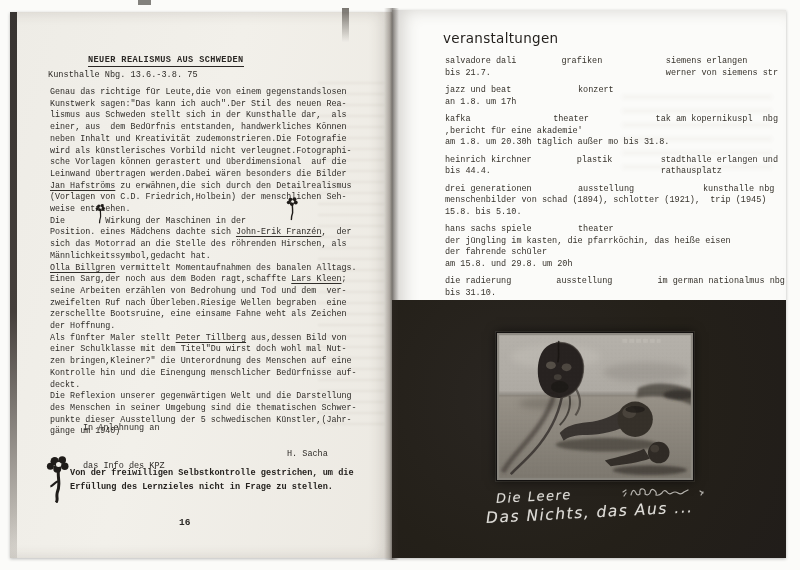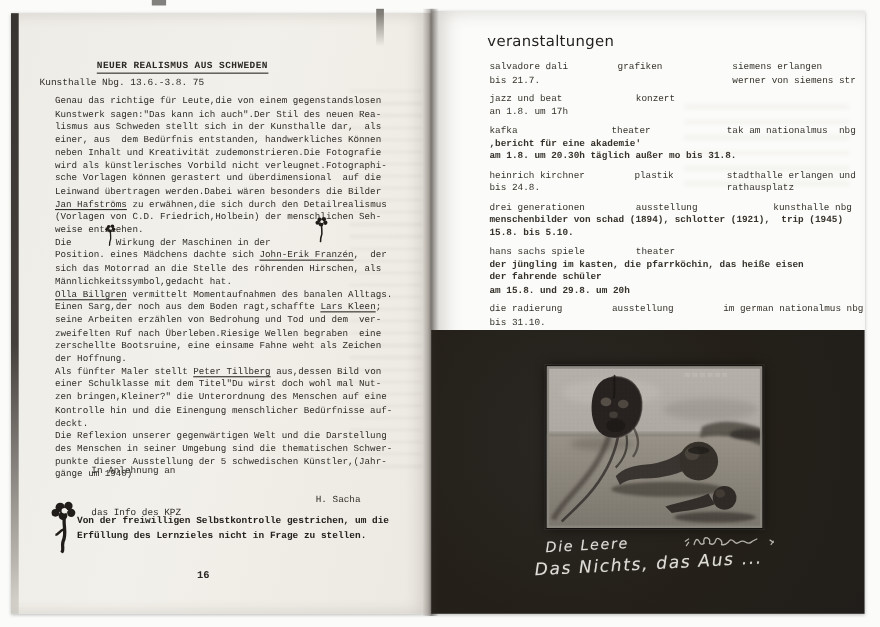--- a/index.html
+++ b/index.html
@@ -23,21 +23,21 @@
   .edge-strip{left:0;top:0;width:7px;height:100%;
     background:linear-gradient(#383431 0%,#453f3b 55%,rgba(90,82,74,.35) 92%,rgba(90,82,74,.15) 100%);}
   .gutter{left:384px;top:8px;width:15px;height:552px;pointer-events:none;
     background:linear-gradient(to right,rgba(0,0,0,0) 0%,rgba(74,66,58,.30) 38%,rgba(44,38,33,.48) 56%,rgba(0,0,0,0) 100%);}
   .top-tick{left:342px;top:8px;width:7px;height:34px;opacity:.75;filter:blur(.5px);
     background:linear-gradient(#4c4741,rgba(76,71,65,0));}
   .top-mark{left:138px;top:0;width:13px;height:5px;background:#44403c;opacity:.65;filter:blur(.6px);}
   
   .lp-title{left:78px;top:43px;font-size:8.6px;font-weight:bold;letter-spacing:.4px;color:#2b2825;
     border-bottom:1px solid #2b2825;padding-bottom:1px;white-space:pre;}
-  .lp-subtitle{left:26px;top:58px;font-size:8.6px;color:#302d29;white-space:pre;}
+  .lp-subtitle{left:38px;top:58px;font-size:8.6px;color:#302d29;white-space:pre;}
   .lp-body{left:40px;top:75px;font-size:8.4px;line-height:11.7px;white-space:pre;color:#2f2c28;}
   .lp-body u{text-underline-offset:1.5px;}
   .lp-credit{font-size:8.5px;color:#2f2c28;white-space:pre;}
   #credit1{left:73px;top:411px;}
   #credit2{left:73px;top:449px;}
   #creditr{left:238px;top:437px;padding-left:39px;}
   .lp-footnote{left:60px;top:455px;font-size:8.6px;font-weight:bold;line-height:13.5px;white-space:pre;color:#24211e;}
   .lp-pagenum{left:169px;top:505px;font-size:9.5px;font-weight:bold;color:#2a2724;}
   .ghost-l{right:8px;top:70px;width:66px;height:350px;opacity:.16;filter:blur(1.3px);
     background:repeating-linear-gradient(rgba(96,84,66,.4) 0 2px,transparent 2px 11px);}
@@ -47,21 +47,21 @@
   #doodleC{left:36px;top:443px;width:25px;}
   
   .rp-header{left:51px;top:20px;font-family:"DejaVu Sans","Liberation Sans",sans-serif;
     font-weight:normal;font-size:13.5px;letter-spacing:.3px;color:#211e1b;}
   .events{left:53px;top:46px;width:333px;font-size:8.5px;line-height:11.5px;color:#36322b;}
   .event{margin-bottom:6px;}
   .event .row{display:flex;gap:45px;}
   .event .c1{width:88px;white-space:pre;}
   .event .c2{width:80px;white-space:pre;}
   .event .c3{flex:1;white-space:pre;}
-  .event .extra{white-space:pre;font-weight:bold;}
+  .event .extra{white-space:pre;}
   .ghost-r{left:230px;top:85px;width:150px;height:80px;opacity:.10;filter:blur(2px);
     background:repeating-linear-gradient(rgba(110,96,70,.55) 0 4px,transparent 4px 14px);}
   
   .black-panel{left:0;top:290px;width:394px;height:258px;
     background:radial-gradient(circle at 32% 38%,#2a2622 0%,#242019 55%,#211d1a 100%);}
   .art{left:104px;top:32px;width:196px;height:147px;display:block;
     border:1px solid #131110;box-shadow:0 0 0 1px rgba(190,184,172,.10), 0 0 10px rgba(0,0,0,.6);}
   .sig{left:228px;top:184px;width:88px;height:16px;opacity:.9;}
   .cap{font-family:"DejaVu Sans","Liberation Sans",sans-serif;font-style:italic;color:#dedcd7;
     transform:rotate(-3deg);transform-origin:left center;letter-spacing:1.5px;
@@ -178,30 +178,30 @@
 an 1.8. um 17h</div>
           <div class="c2">konzert</div>
         </div>
         <div class="extra"></div>
       </div>
 
       <div class="event">
         <div class="row">
           <div class="c1">kafka</div>
           <div class="c2">theater</div>
-          <div class="c3">tak am nationalmus  nbg</div>
+          <div class="c3">tak am kopernikuspl  nbg</div>
         </div>
         <div class="extra">,bericht für eine akademie'
 am 1.8. um 20.30h täglich außer mo bis 31.8.</div>
       </div>
 
       <div class="event">
         <div class="row">
           <div class="c1">heinrich kirchner
-bis 24.8.</div>
+bis 44.4.</div>
           <div class="c2">plastik</div>
           <div class="c3">stadthalle erlangen und
 rathausplatz</div>
         </div>
         <div class="extra"></div>
       </div>
 
       <div class="event">
         <div class="row">
           <div class="c1">drei generationen</div>

